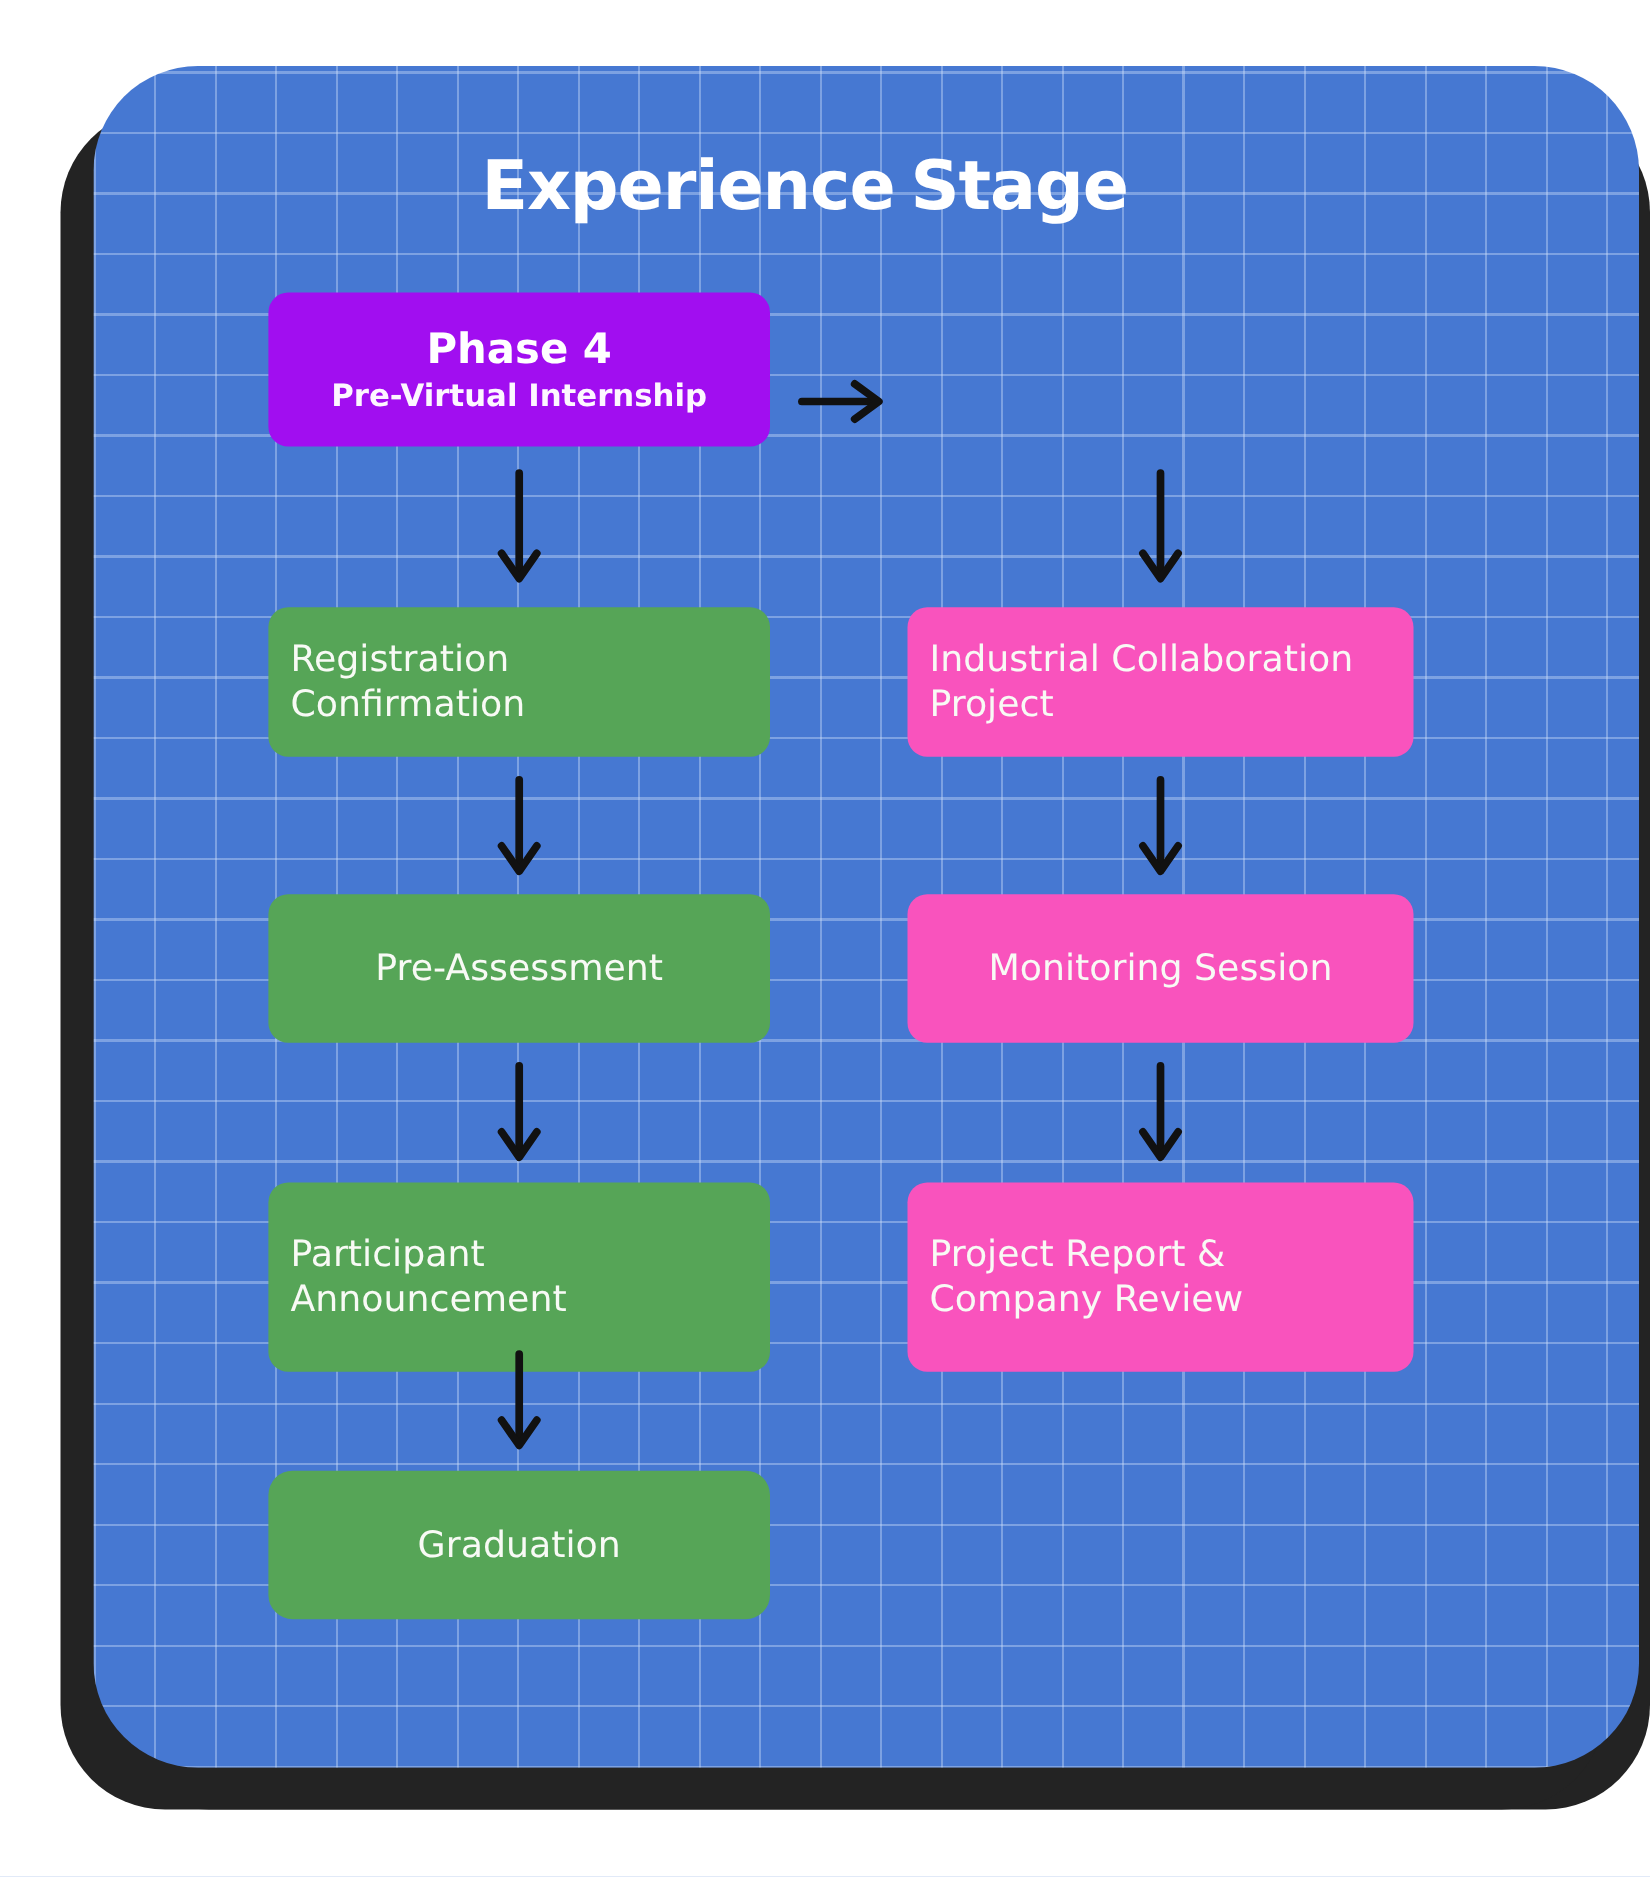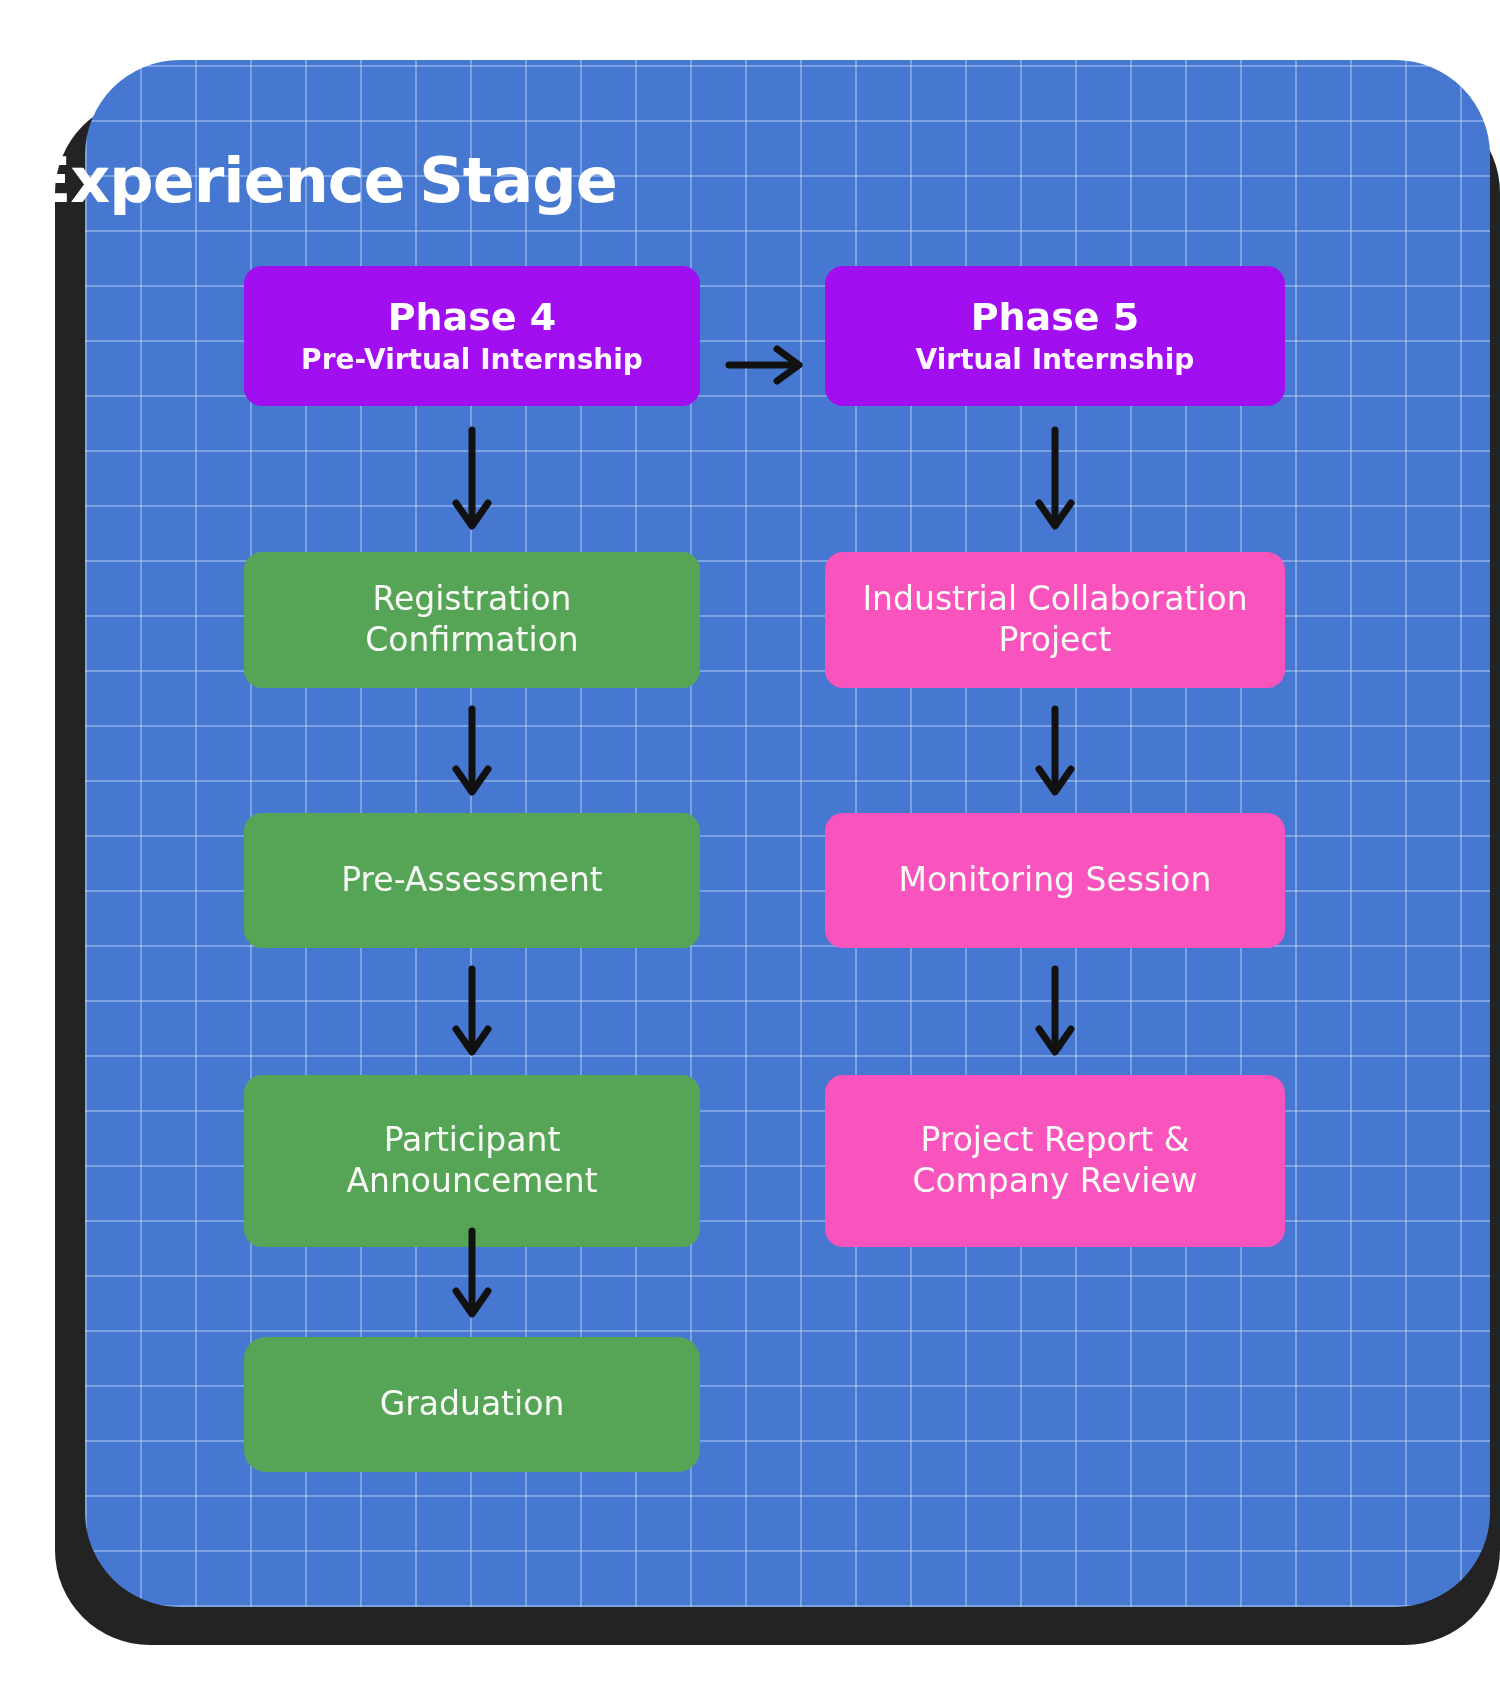--- a/index.html
+++ b/index.html
@@ -35,37 +35,36 @@
       repeating-linear-gradient(90deg, var(--grid-line) 0, var(--grid-line) 2px, transparent 2px, transparent 55px),
       repeating-linear-gradient(0deg, var(--grid-line) 0, var(--grid-line) 2px, transparent 2px, transparent 55px);
     box-shadow:
       -30px 38px 0 0 var(--shadow),
       10px 38px 0 0 var(--shadow);
   }
   .title{
     position:absolute;
     left:0; top:72px;
     width:100%;
-    text-align:left;
+    text-align:center;
     transform:translateX(-56px);
     color:var(--text);
     font-size:62px;
     font-weight:bold;
     letter-spacing:-1px;
     word-spacing:-6px;
-    margin-top:12px;
   }
   .box{
     position:absolute;
     border-radius:18px;
     display:flex;
     flex-direction:column;
     align-items:center;
     justify-content:center;
-    text-align:center;
+    text-align:left;
     color:var(--text);
     padding:0 20px;
   }
   .col-a{left:159px; width:456px;}
   .col-b{left:740px; width:460px;}
   .row1{top:206px; height:140px;}
   .row2{top:492px; height:136px;}
   .row3{top:753px; height:135px;}
   .row4{top:1015px; height:172px;}
   .row5{top:1277px; height:135px;border-radius:22px;}
@@ -118,24 +117,20 @@
 
 <div class="canvas">
   <div class="panel">
 
     <h1 class="title">Experience Stage</h1>
 
     <div class="box phase-box col-a row1">
       <div class="phase-title">Phase 4</div>
       <div class="phase-subtitle">Pre-Virtual Internship</div>
     </div>
-    <div class="box phase-box col-b row1">
-      <div class="phase-title">Phase 5</div>
-      <div class="phase-subtitle">Virtual Internship</div>
-    </div>
 
     <div class="box step-green col-a row2">
       <div class="step-label">Registration Confirmation</div>
     </div>
     <div class="box step-green col-a row3">
       <div class="step-label">Pre-Assessment</div>
     </div>
     <div class="box step-green col-a row4">
       <div class="step-label">Participant Announcement</div>
     </div>

